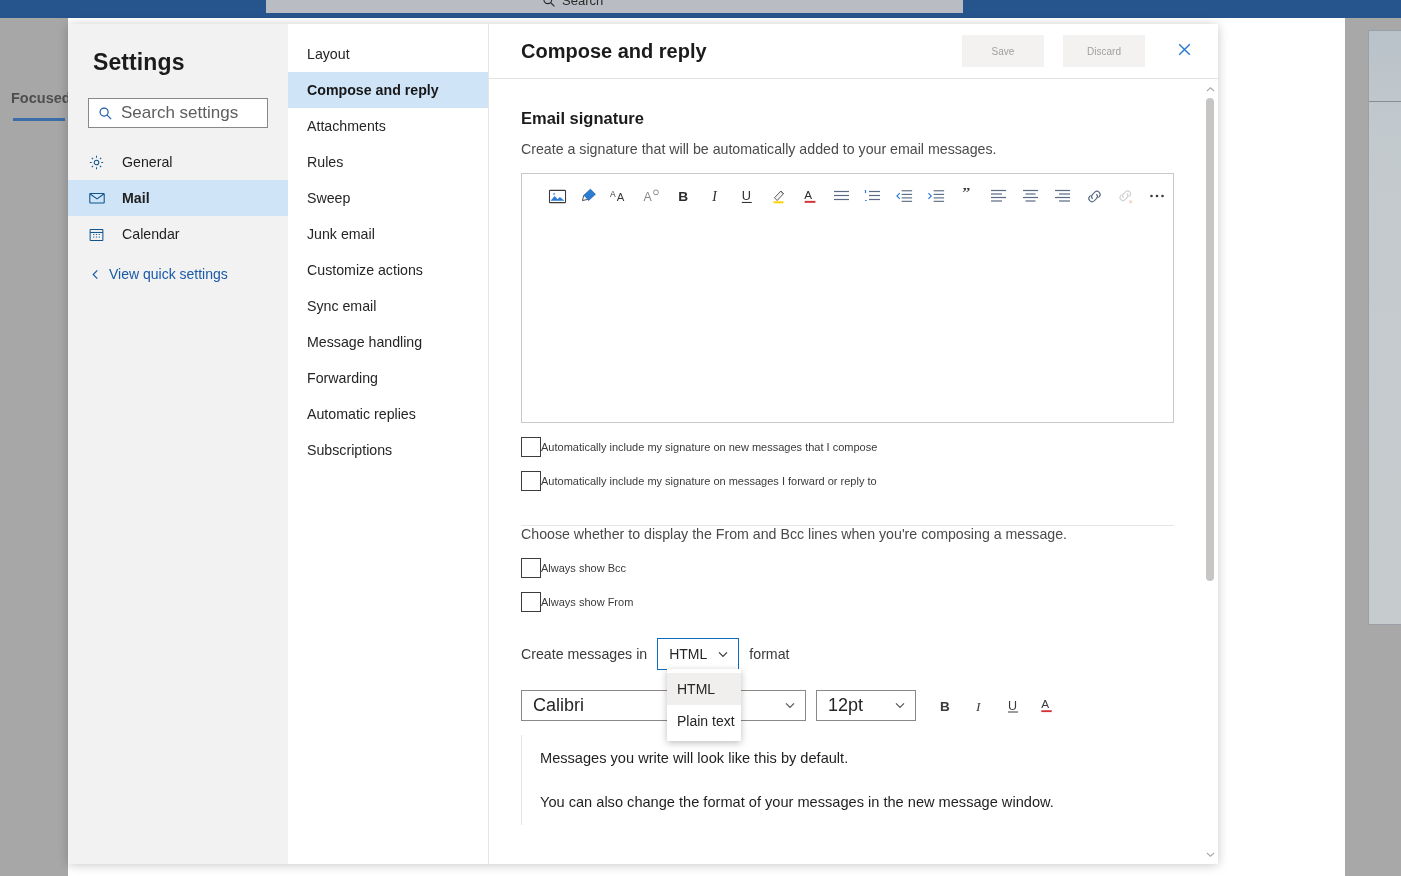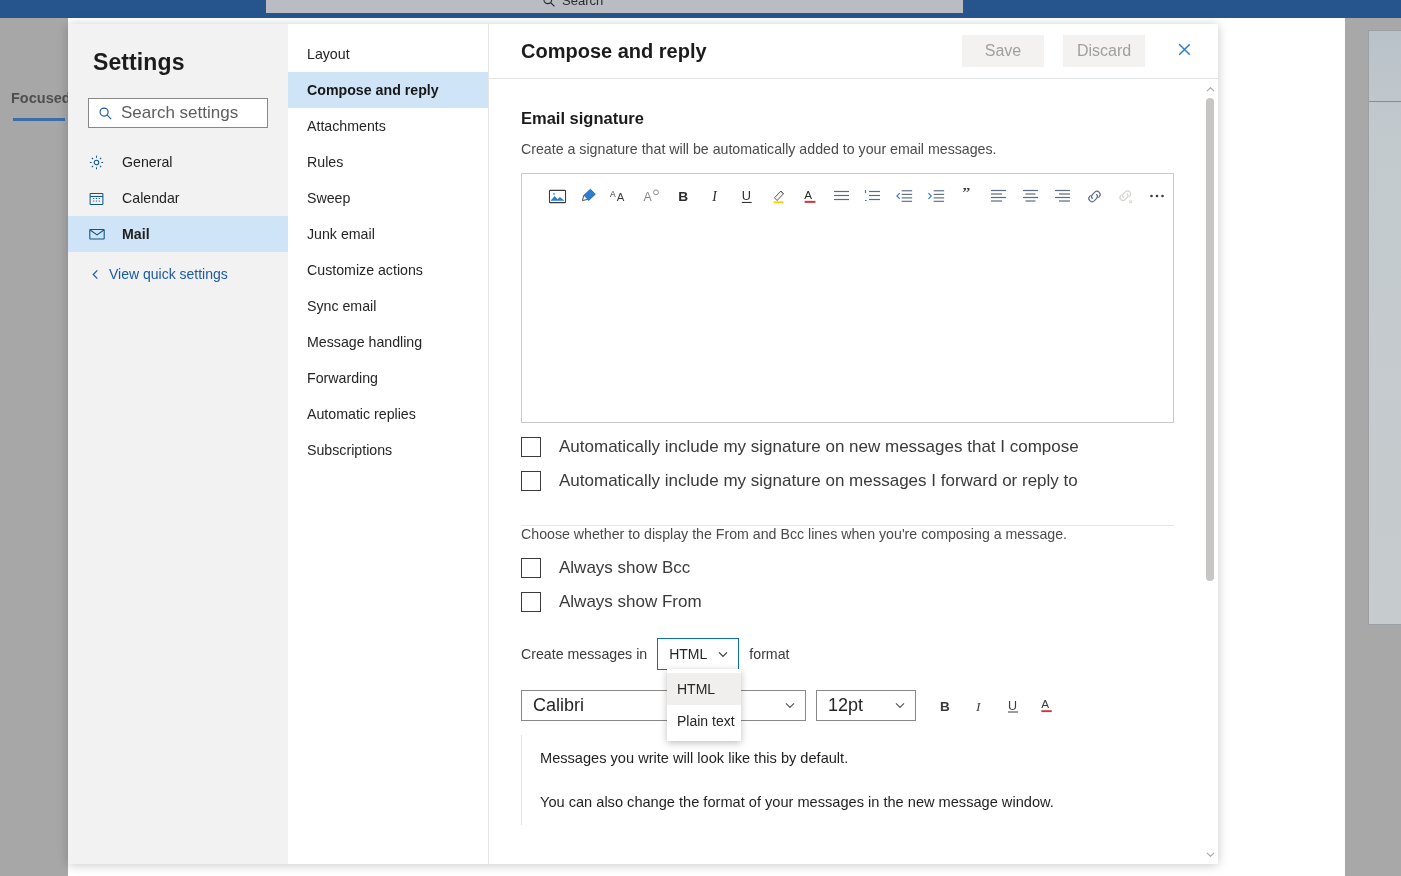--- a/index.html
+++ b/index.html
@@ -211,21 +211,21 @@
     font-weight: 600;
     color: #1b1b1b;
     flex: 1 1 auto;
   }
   .hdr-btn {
     min-width: 82px;
     height: 32px;
     background: #f3f2f1;
     border: none;
     font-family: "Liberation Sans", sans-serif;
-    font-size: 16px;
+    font-size: 10px;
     color: #a19f9d;
     margin-right: 19px;
     cursor: default;
   }
   .close-btn {
     width: 40px; height: 40px;
     margin-right: 14px;
     display: flex; align-items: center; justify-content: center;
     background: transparent; border: none;
     cursor: pointer;
@@ -295,22 +295,21 @@
   }
   .chk-box {
     width: 20px; height: 20px;
     border: 1px solid #3c3c3c;
     box-sizing: border-box;
     background: #fff;
     flex: 0 0 20px;
     cursor: pointer;
   }
   .chk-label {
-    margin-left: 18px;
-    font-size: 17px;
+    font-size: 11px;
     color: #3a3a3a;
   }
 
   .hr {
     height: 1px;
     background: #e6e6e6;
     margin: 34px 0 0 0;
     max-width: 797px;
   }
 
@@ -474,38 +473,38 @@
       <div class="nav-list">
         <div class="nav-item">
           <span class="nav-ico">
             <svg width="17" height="17" viewBox="0 0 20 20" fill="none" stroke="#0f548c" stroke-width="1.2">
               <circle cx="10" cy="10" r="2.7"></circle>
               <path d="M10 2.2v2.1M10 15.7v2.1M2.2 10h2.1M15.7 10h2.1M4.5 4.5l1.5 1.5M14 14l1.5 1.5M15.5 4.5L14 6M6 14l-1.5 1.5"></path>
             </svg>
           </span>
           <span class="nav-label">General</span>
         </div>
+        <div class="nav-item selected">
+          <span class="nav-ico">
+            <svg width="18" height="18" viewBox="0 0 20 20" fill="none" stroke="#0f548c" stroke-width="1.2">
+              <rect x="2" y="5" width="16" height="10.5" rx="0.6"></rect>
+              <path d="M2.4 5.6l7.6 5.4 7.6-5.4"></path>
+            </svg>
+          </span>
+          <span class="nav-label">Mail</span>
+        </div>
         <div class="nav-item">
           <span class="nav-ico">
             <svg width="17" height="17" viewBox="0 0 20 20" fill="none" stroke="#0f548c" stroke-width="1.2">
               <rect x="2.5" y="4" width="15" height="13" rx="0.6"></rect>
               <path d="M2.5 7.6h15"></path>
               <path d="M6 10h1.4M9.3 10h1.4M12.6 10h1.4M6 13h1.4M9.3 13h1.4M12.6 13h1.4" stroke-width="1.1"></path>
             </svg>
           </span>
           <span class="nav-label">Calendar</span>
-        </div>
-        <div class="nav-item selected">
-          <span class="nav-ico">
-            <svg width="18" height="18" viewBox="0 0 20 20" fill="none" stroke="#0f548c" stroke-width="1.2">
-              <rect x="2" y="5" width="16" height="10.5" rx="0.6"></rect>
-              <path d="M2.4 5.6l7.6 5.4 7.6-5.4"></path>
-            </svg>
-          </span>
-          <span class="nav-label">Mail</span>
         </div>
       </div>
 
       <div class="quick-link">
         <span class="chev">
           <svg width="11" height="11" viewBox="0 0 12 12" fill="none" stroke="#1a5aa8" stroke-width="1.3">
             <path d="M8 1.5L3.5 6 8 10.5"></path>
           </svg>
         </span>
         <span>View quick settings</span>

